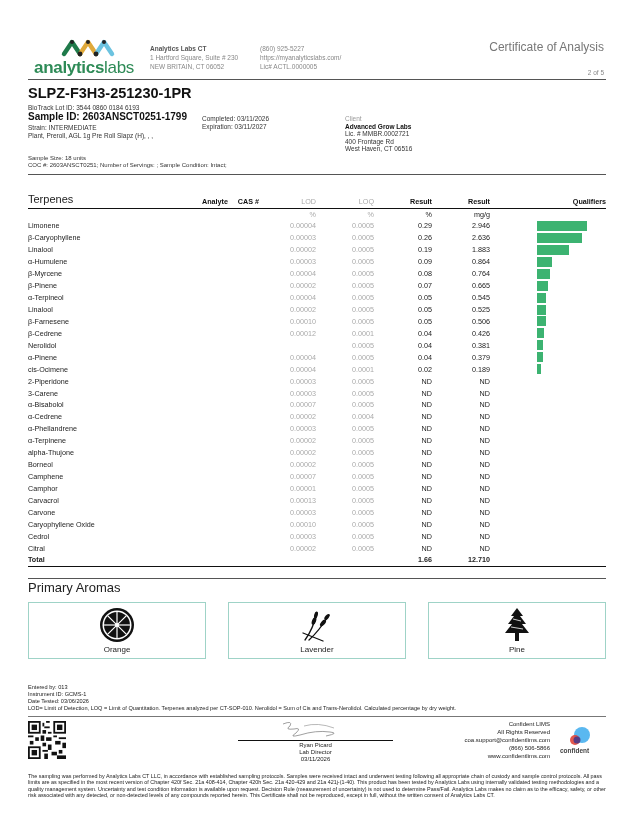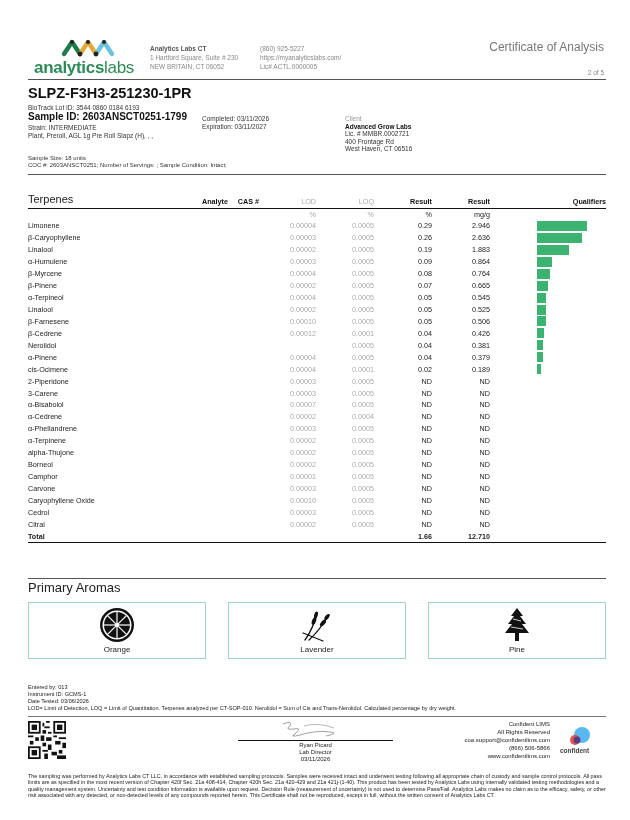--- a/index.html
+++ b/index.html
@@ -352,23 +352,41 @@
       <tr>
         <td>Borneol</td>
         <td class="r"></td>
         <td class="r g">0.00002</td>
         <td class="r g">0.0005</td>
         <td class="r">ND</td>
         <td class="r">ND</td>
         <td class="bar-cell"></td>
       </tr>
       <tr>
+        <td>Camphene</td>
+        <td class="r"></td>
+        <td class="r g">0.00007</td>
+        <td class="r g">0.0005</td>
+        <td class="r">ND</td>
+        <td class="r">ND</td>
+        <td class="bar-cell"></td>
+      </tr>
+      <tr>
         <td>Camphor</td>
         <td class="r"></td>
         <td class="r g">0.00001</td>
+        <td class="r g">0.0005</td>
+        <td class="r">ND</td>
+        <td class="r">ND</td>
+        <td class="bar-cell"></td>
+      </tr>
+      <tr>
+        <td>Carvacrol</td>
+        <td class="r"></td>
+        <td class="r g">0.00013</td>
         <td class="r g">0.0005</td>
         <td class="r">ND</td>
         <td class="r">ND</td>
         <td class="bar-cell"></td>
       </tr>
       <tr>
         <td>Carvone</td>
         <td class="r"></td>
         <td class="r g">0.00003</td>
         <td class="r g">0.0005</td>

